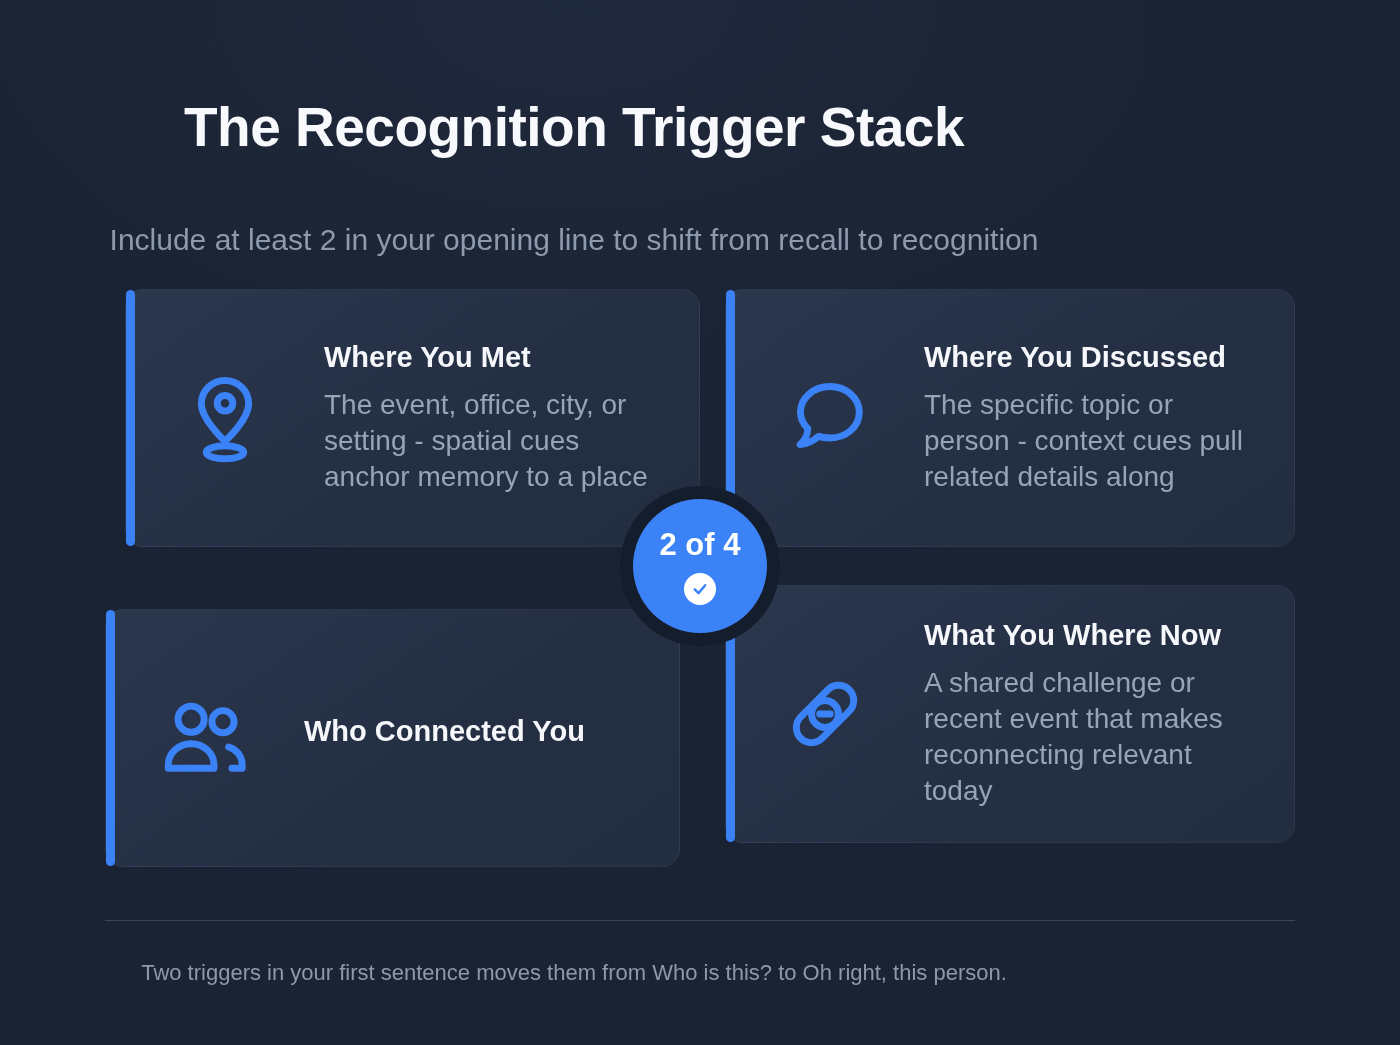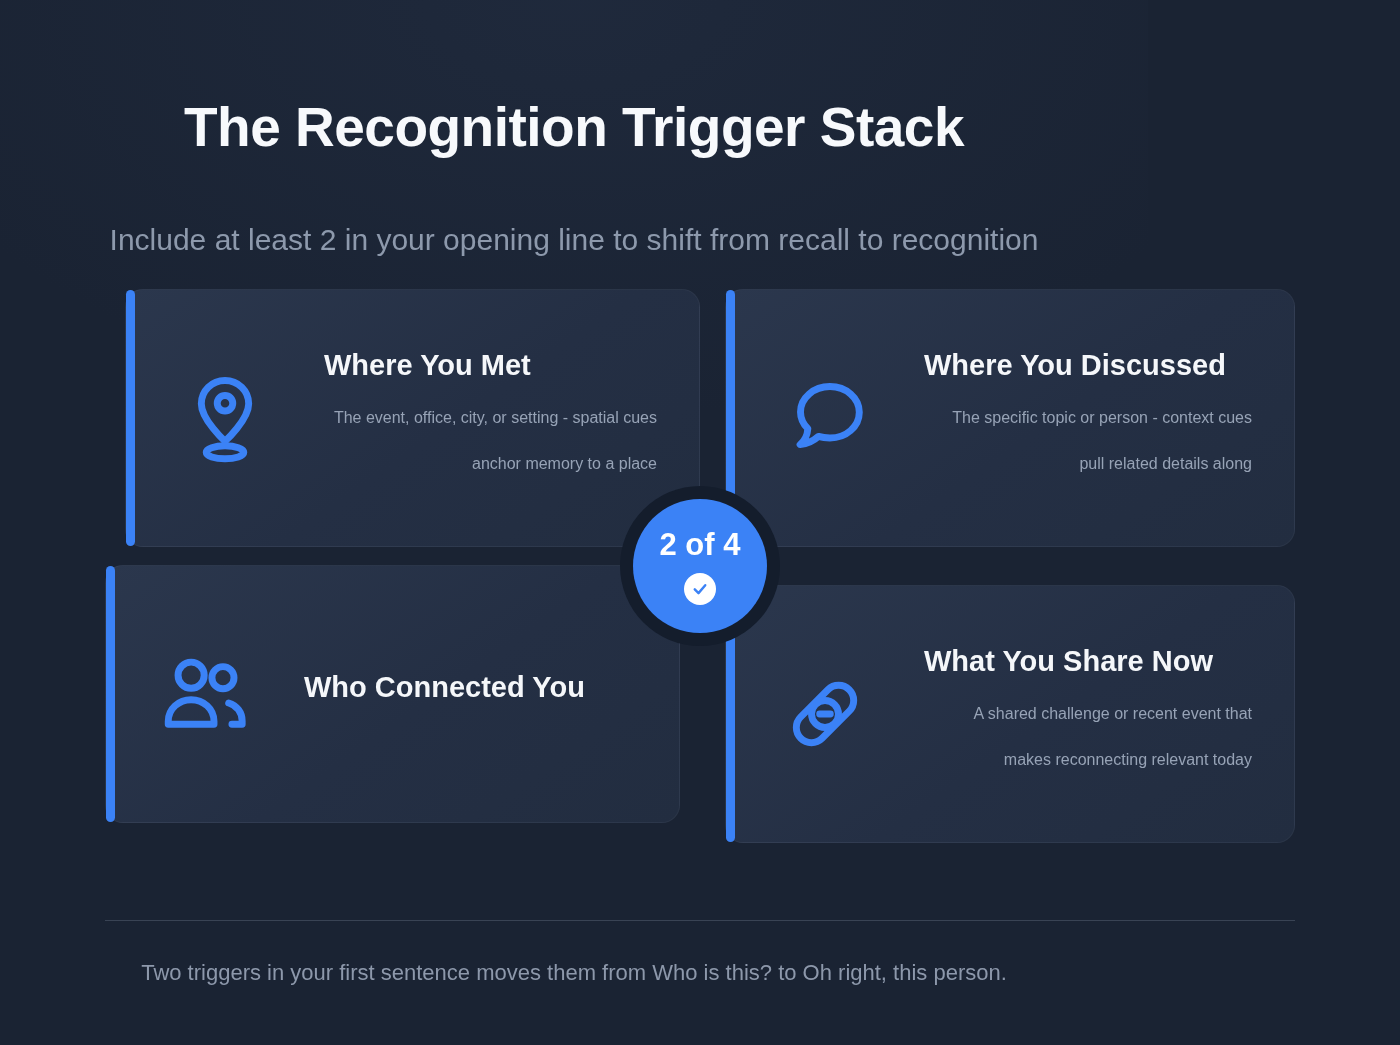--- a/index.html
+++ b/index.html
@@ -46,42 +46,41 @@
   }
   .card .accent {
     position: absolute;
     left: 0; top: 0;
     width: 9px; height: 100%;
     border-radius: 10px;
     background: #3b82f6;
   }
   .card-1 { left: 105px; top: 289px; width: 575px; height: 258px; margin-left: 20px; }
   .card-2 { left: 725px; top: 289px; width: 570px; height: 258px; }
-  .card-3 { left: 105px; top: 565px; width: 575px; height: 258px; }
+  .card-3 { left: 105px; top: 609px; width: 575px; height: 258px; }
   .card-4 { left: 725px; top: 585px; width: 570px; height: 258px; }
   .icon-wrap {
     width: 198px;
     flex: 0 0 198px;
     display: flex;
     justify-content: center;
     align-items: center;
   }
   .icon-wrap svg { width: 98px; height: 98px; }
   .card-text { flex: 1; padding-right: 42px; }
   .card-title {
     font-size: 29px;
     font-weight: 700;
     color: #f5f7fa;
     margin-bottom: 13px;
   }
   .card-body {
-    font-size: 16px;
-    line-height: 46px;
+    font-size: 28px;
+    line-height: 36px;
     color: #97a3b6;
-    text-align: right;
   }
   .badge {
     position: absolute;
     left: 633px; top: 499px;
     width: 134px; height: 134px;
     border-radius: 50%;
     background: #3b82f6;
     box-shadow: 0 0 0 13px #141d2c;
     z-index: 5;
     display: flex;
@@ -176,21 +175,21 @@
     <div class="icon-wrap">
       <svg viewBox="0 0 24 24" class="ic">
         <g transform="rotate(45 12 12)">
           <rect x="8.3" y="3.6" width="7.4" height="16.8" rx="3.7"></rect>
         </g>
         <circle cx="12" cy="12" r="3.3" fill="#263349"></circle>
         <line x1="10.7" y1="12" x2="13.3" y2="12"></line>
       </svg>
     </div>
     <div class="card-text">
-      <h2 class="card-title">What You Share Now</h2>
+      <h2 class="card-title">What You Where Now</h2>
       <p class="card-body">A shared challenge or recent event that makes reconnecting relevant today</p>
     </div>
   </div>
 
   <div class="badge">
     <div class="badge-label">2 of 4</div>
     <div class="badge-check">
       <svg viewBox="0 0 24 24">
         <polyline points="5 12.5 10 17.5 19 7" fill="none" stroke="#3b82f6" stroke-width="3.2" stroke-linecap="round" stroke-linejoin="round"></polyline>
       </svg>

